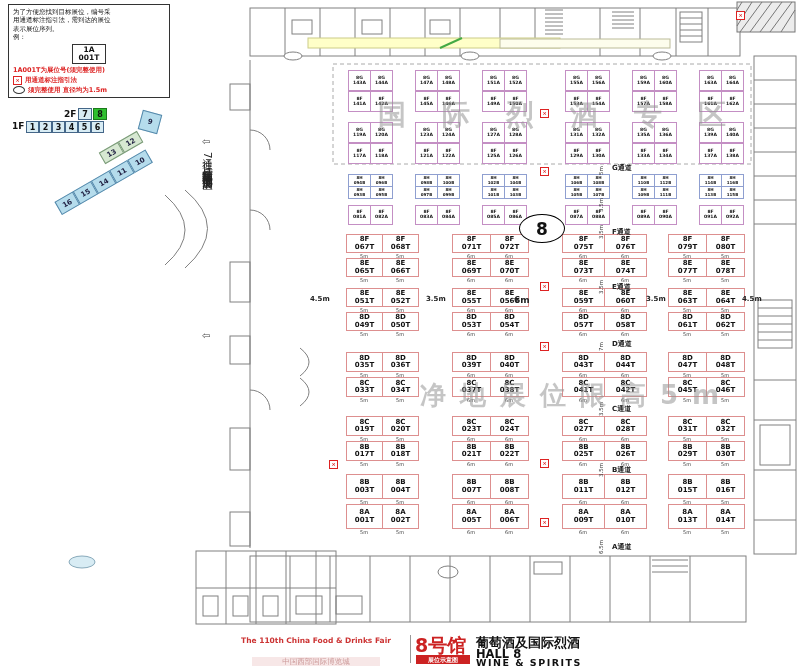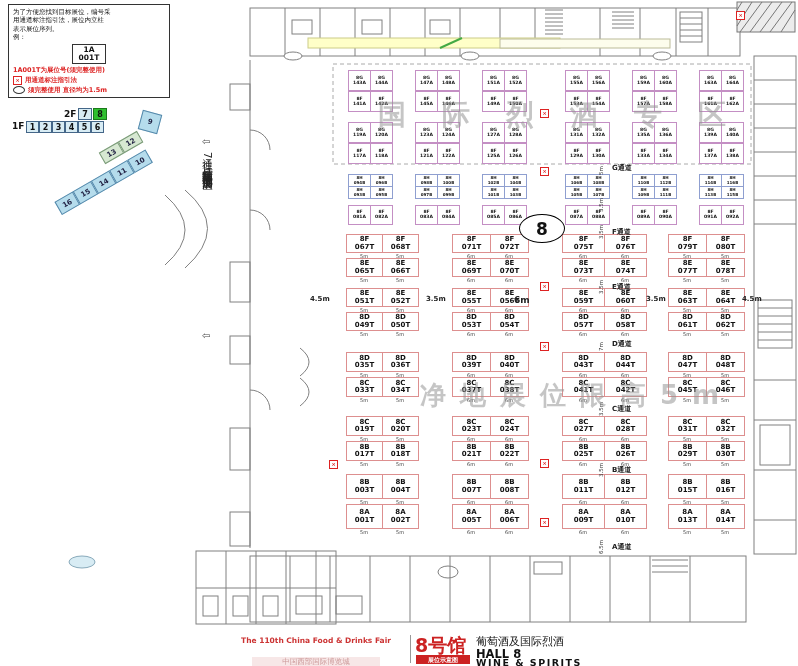--- a/index.html
+++ b/index.html
@@ -46,21 +46,21 @@
   #banner .en{position:absolute;left:230px;top:6px;width:172px;text-align:center;font-size:7.5px;
               font-weight:bold;color:#c33}
   #banner .cn{position:absolute;left:222px;top:14px;width:188px;text-align:center;font-size:11.5px;
               font-weight:bold;color:#c22}
   #banner .sub{position:absolute;left:252px;top:27px;width:128px;text-align:center;font-size:7.5px;
                color:#c99;background:#f7e7e7}
   #banner .div{position:absolute;left:410px;top:5px;width:1px;height:28px;background:#999}
   #banner .hallcn{position:absolute;left:415px;top:3px;font-size:19px;font-weight:bold;color:#c22}
   #banner .badge{position:absolute;left:416px;top:25px;width:54px;height:9px;background:#c22;color:#fff;
                  font-size:6px;font-weight:bold;text-align:center;line-height:9px}
-  #banner .rcn{position:absolute;left:476px;top:4px;font-size:11px;font-weight:normal;color:#111}
+  #banner .rcn{position:absolute;left:476px;top:4px;font-size:13px;font-weight:bold;color:#111}
   #banner .halen{position:absolute;left:476px;top:17px;font-size:11.5px;font-weight:bold}
   #banner .tag{position:absolute;left:476px;top:27px;font-size:9.5px;font-weight:bold;letter-spacing:1.5px}
 </style>
 </head>
 <body>
 
 <svg width="798" height="666" style="position:absolute;left:0;top:0;z-index:0">
   <g stroke="#808080" fill="none" stroke-width="1">
     <rect x="250" y="8" width="490" height="48"></rect>
     <path d="M285,8 V56 M320,8 V56 M355,8 V56 M390,8 V56 M425,8 V56 M460,8 V56 M500,8 V40 M535,8 V40 M600,8 V56 M640,8 V56 M676,8 V56 M708,8 V56"></path>
@@ -117,21 +117,21 @@
     <rect x="233" y="596" width="15" height="20"></rect>
     <rect x="263" y="596" width="15" height="20"></rect>
     <ellipse cx="82" cy="562" rx="13" ry="6" fill="#d8ecf4" stroke="#88aabb"></ellipse>
   </g>
   <rect x="333" y="64" width="418" height="100" fill="none" stroke="#aaaaaa" stroke-dasharray="4,3"></rect>
 </svg>
 
 <div id="legend">
   <div id="legintro">
       <div>为了方便您找到目标展位，编号采</div>
-      <div>用通道标注指引法，展位内立柱</div>
+      <div>用通道标注指引法，需到达的展位</div>
       <div>表示展位序列。</div>
       <div>例：</div>
     </div>
   <div class="exbox">
     <div>1A</div>
     <div>001T</div>
   </div>
   <div class="red">1A001T为展位号(须完整使用)</div>
   <div class="lrow">
     <span class="fsw">×</span>

